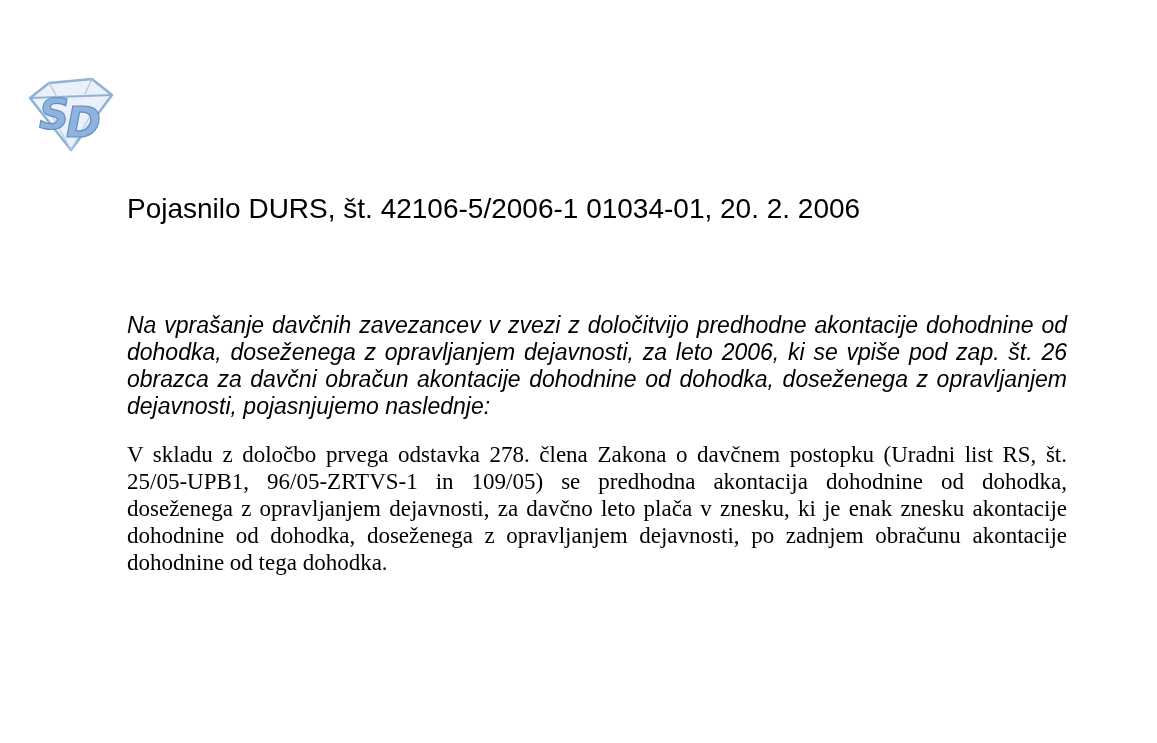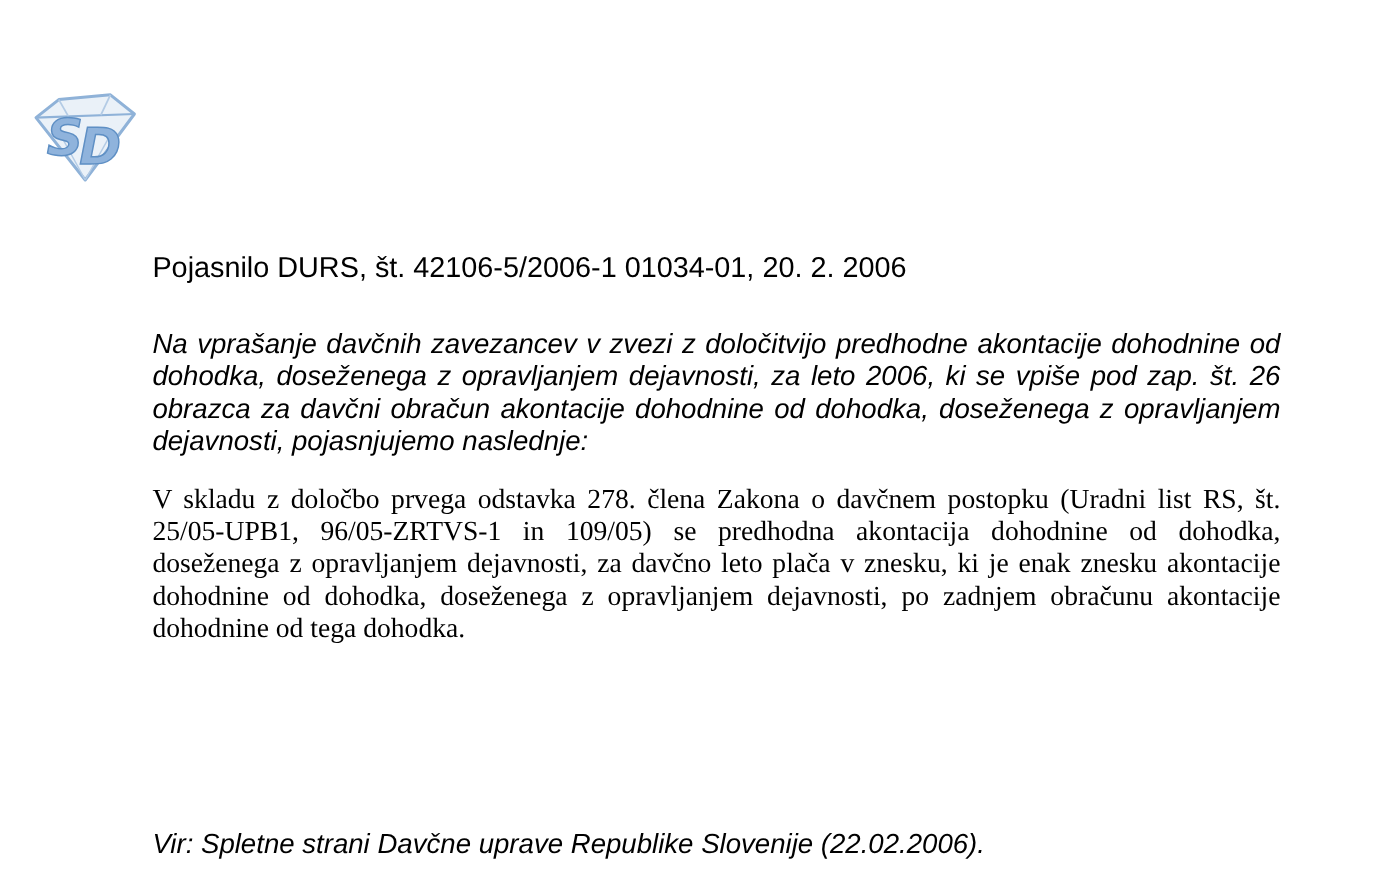--- a/index.html
+++ b/index.html
@@ -27,32 +27,33 @@
     top: 107px;
     width: 940px;
     text-align: center;
     font-weight: bold;
     font-size: 27px;
     line-height: 33px;
   }
   .ref-line {
     position: absolute;
     left: 127px;
-    top: 210px;
+    top: 195px;
     width: 940px;
-    font-size: 24px;
+    font-size: 28px;
     line-height: 27px;
   }
   .para {
     position: absolute;
     left: 127px;
     width: 940px;
     font-size: 23px;
     line-height: 27px;
     text-align: justify;
+    margin-top: 39px;
   }
   .italic { font-style: italic; }
   .p1 { top: 273px; }
   .p2 { top: 402px; font-family: Liberation Serif, serif; }
   .p3 { top: 557px; }
   .source-line {
     position: absolute;
     left: 127px;
     top: 690px;
     width: 940px;
@@ -80,15 +81,14 @@
   </div>
 
 
   <p class="ref-line">Pojasnilo DURS, št. 42106-5/2006-1 01034-01, 20. 2. 2006</p>
 
   <p class="para italic p1">Na vprašanje davčnih zavezancev v zvezi z določitvijo predhodne akontacije dohodnine od dohodka, doseženega z opravljanjem dejavnosti, za leto 2006, ki se vpiše pod zap. št. 26 obrazca za davčni obračun akontacije dohodnine od dohodka, doseženega z opravljanjem dejavnosti, pojasnjujemo naslednje:</p>
 
   <p class="para p2">V skladu z določbo prvega odstavka 278. člena Zakona o davčnem postopku (Uradni list RS, št. 25/05-UPB1, 96/05-ZRTVS-1 in 109/05) se predhodna akontacija dohodnine od dohodka, doseženega z opravljanjem dejavnosti, za davčno leto plača v znesku, ki je enak znesku akontacije dohodnine od dohodka, doseženega z opravljanjem dejavnosti, po zadnjem obračunu akontacije dohodnine od tega dohodka.</p>
 
 
-  <p class="source-line">Vir: Spletne strani Davčne uprave Republike Slovenije (22.02.2006).</p>
 
 </div>
 
 </body></html>

